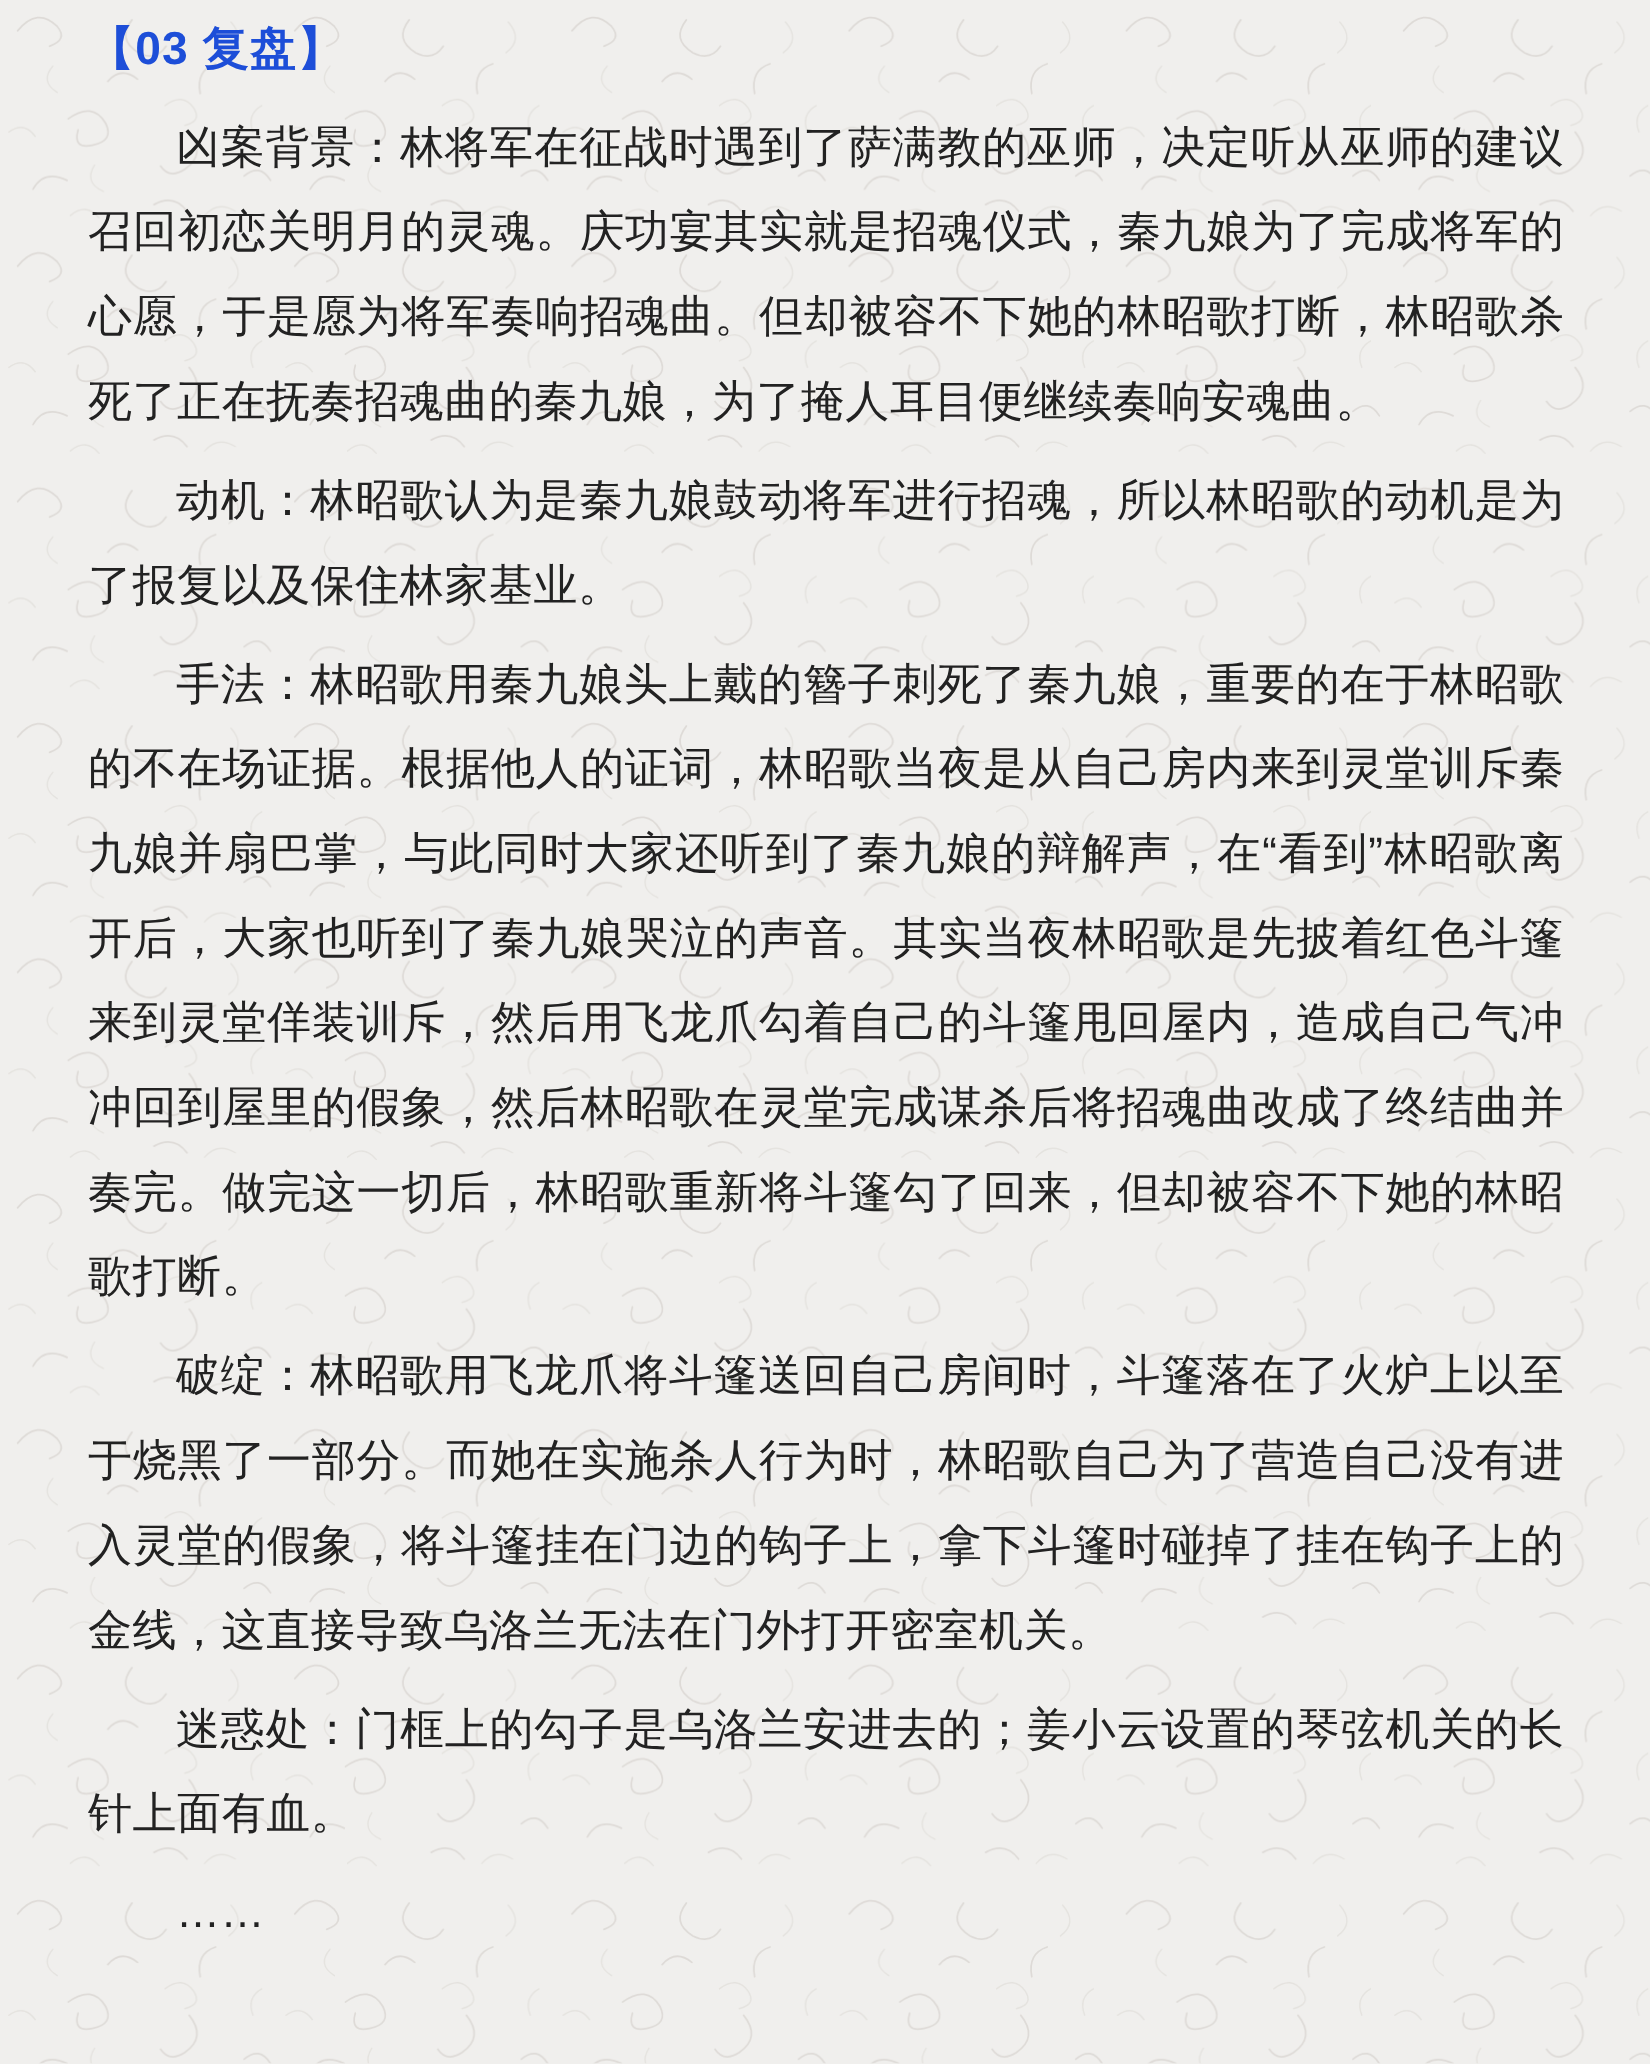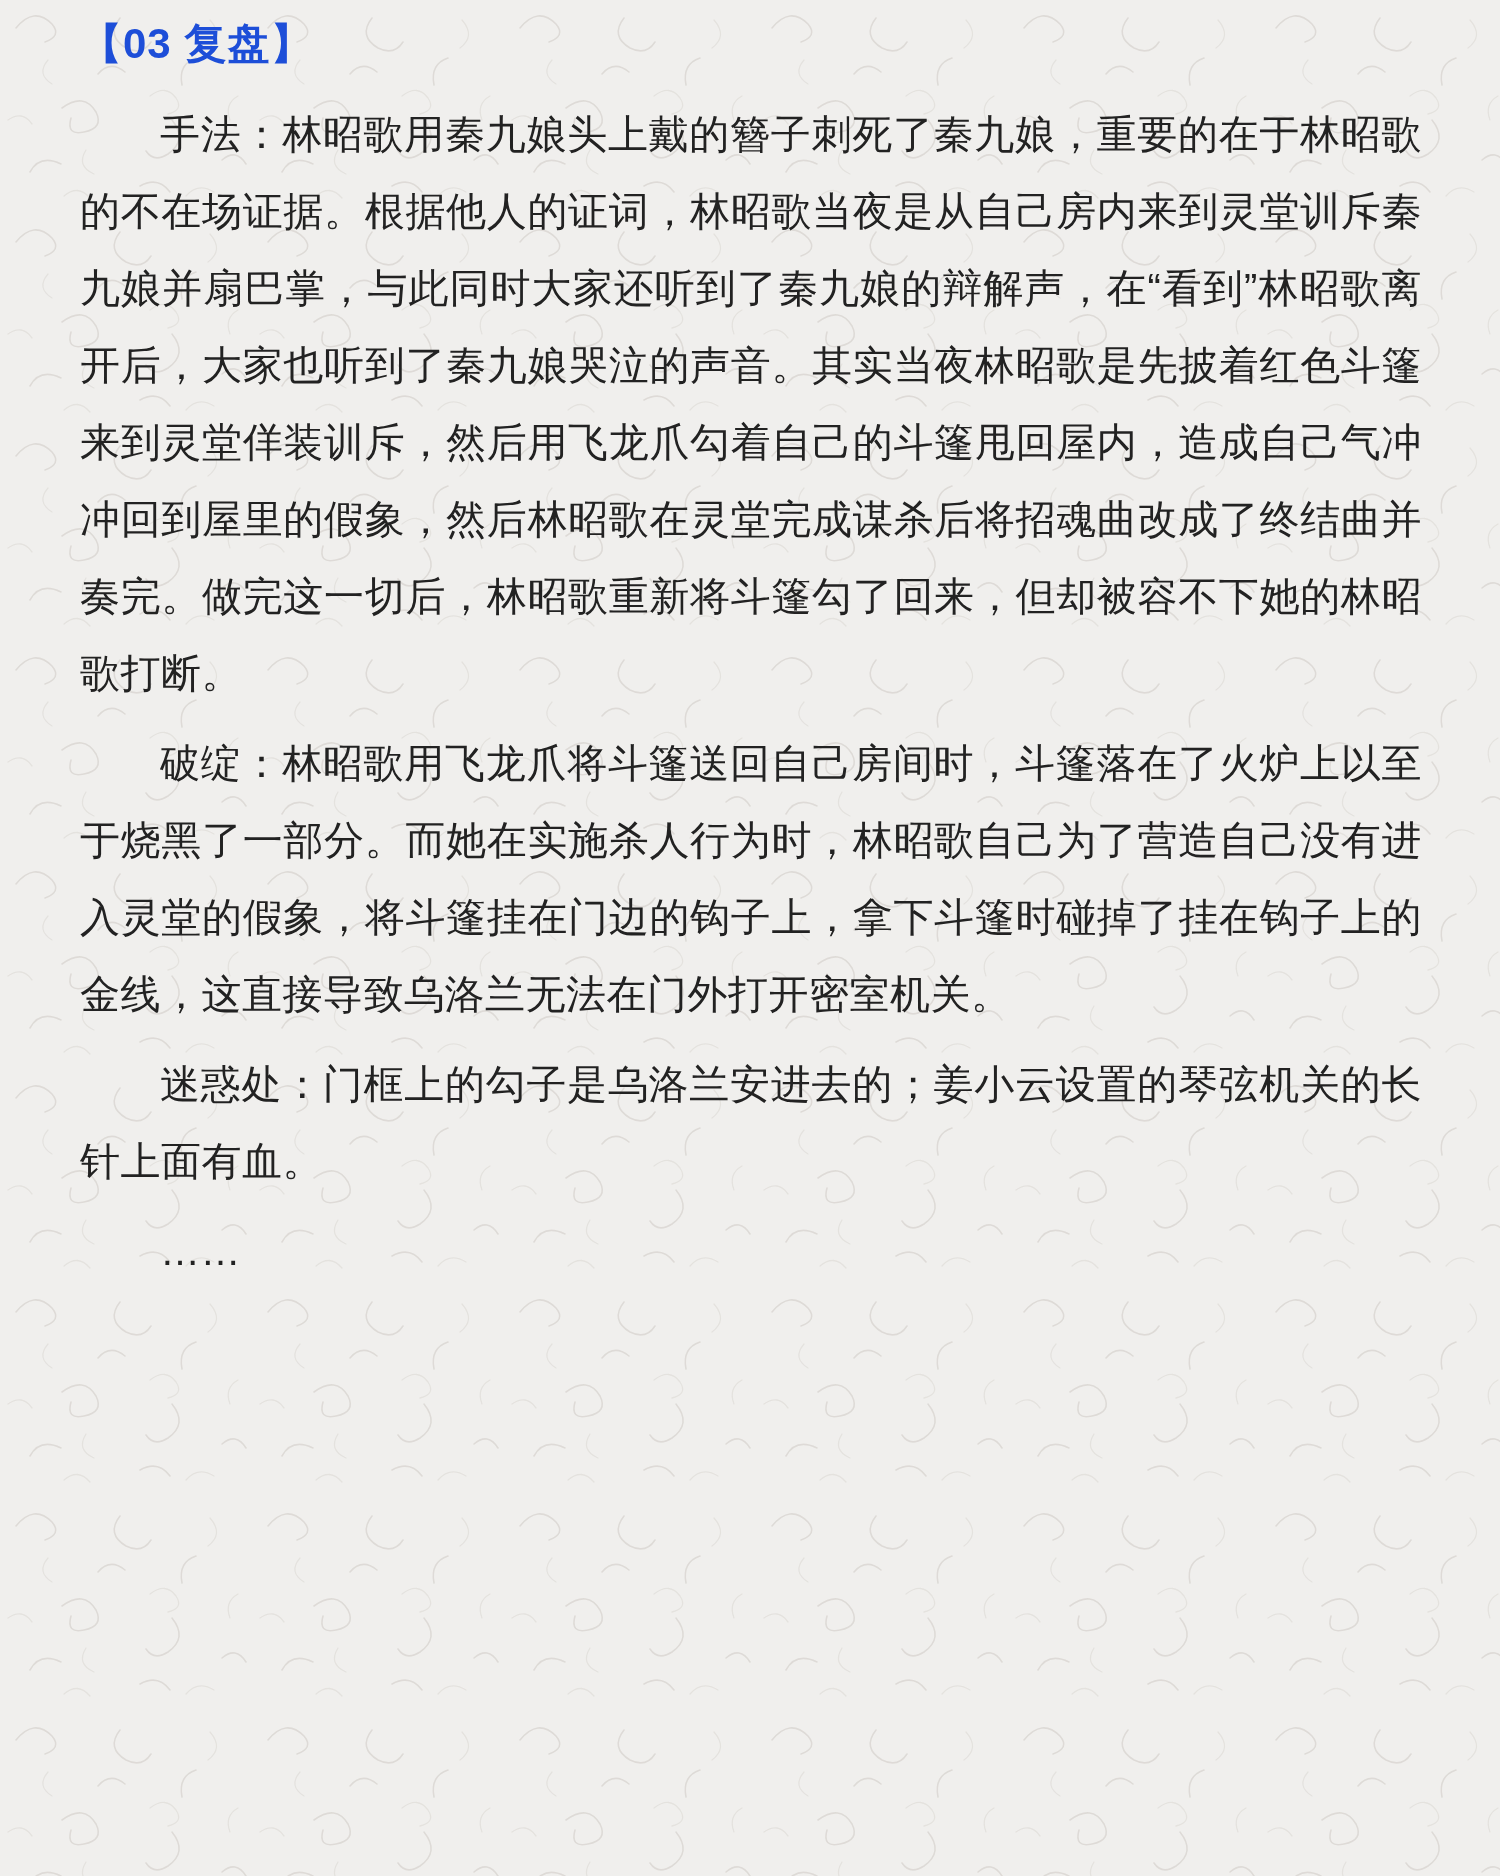--- a/index.html
+++ b/index.html
@@ -86,22 +86,24 @@
         <path d="M64 196 q 14 -12 26 2"></path>
       </g>
     </pattern>
   </defs>
   <rect width="1500" height="1876" fill="url(#paperfibers)"></rect>
 </svg>
 
 <div class="content">
   <h1 class="doc-header">【03 复盘】</h1>
 
+  <p class="para">凶案背景：林将军在征战时遇到了萨满教的巫师，决定听从巫师的建议召回初恋关明月的灵魂。庆功宴其实就是招魂仪式，秦九娘为了完成将军的心愿，于是愿为将军奏响招魂曲。但却被容不下她的林昭歌打断，林昭歌杀死了正在抚奏招魂曲的秦九娘，为了掩人耳目便继续奏响安魂曲。</p>
 
 
+  <p class="para">动机：林昭歌认为是秦九娘鼓动将军进行招魂，所以林昭歌的动机是为了报复以及保住林家基业。</p>
 
   <p class="para">手法：林昭歌用秦九娘头上戴的簪子刺死了秦九娘，重要的在于林昭歌的不在场证据。根据他人的证词，林昭歌当夜是从自己房内来到灵堂训斥秦九娘并扇巴掌，与此同时大家还听到了秦九娘的辩解声，在“看到”林昭歌离开后，大家也听到了秦九娘哭泣的声音。其实当夜林昭歌是先披着红色斗篷来到灵堂佯装训斥，然后用飞龙爪勾着自己的斗篷甩回屋内，造成自己气冲冲回到屋里的假象，然后林昭歌在灵堂完成谋杀后将招魂曲改成了终结曲并奏完。做完这一切后，林昭歌重新将斗篷勾了回来，但却被容不下她的林昭歌打断。</p>
 
   <p class="para">破绽：林昭歌用飞龙爪将斗篷送回自己房间时，斗篷落在了火炉上以至于烧黑了一部分。而她在实施杀人行为时，林昭歌自己为了营造自己没有进入灵堂的假象，将斗篷挂在门边的钩子上，拿下斗篷时碰掉了挂在钩子上的金线，这直接导致乌洛兰无法在门外打开密室机关。</p>
 
   <p class="para">迷惑处：门框上的勾子是乌洛兰安进去的；姜小云设置的琴弦机关的长针上面有血。</p>
 
   <p class="para ellipsis-line">……</p>
 </div>
 

